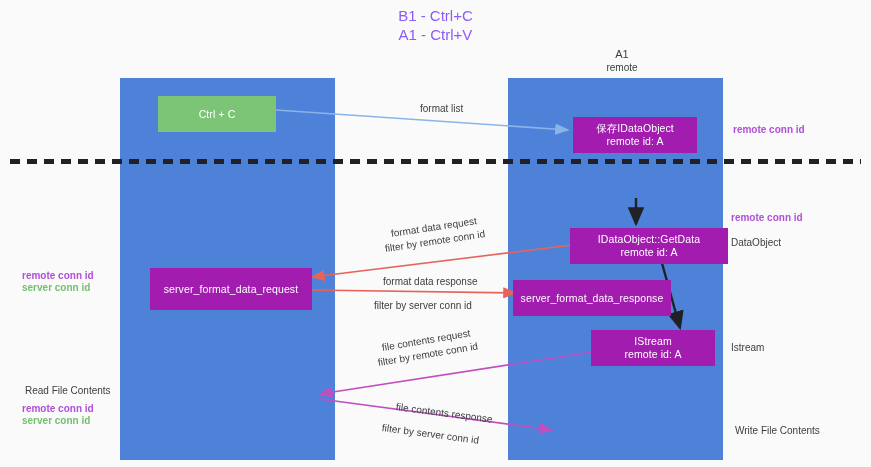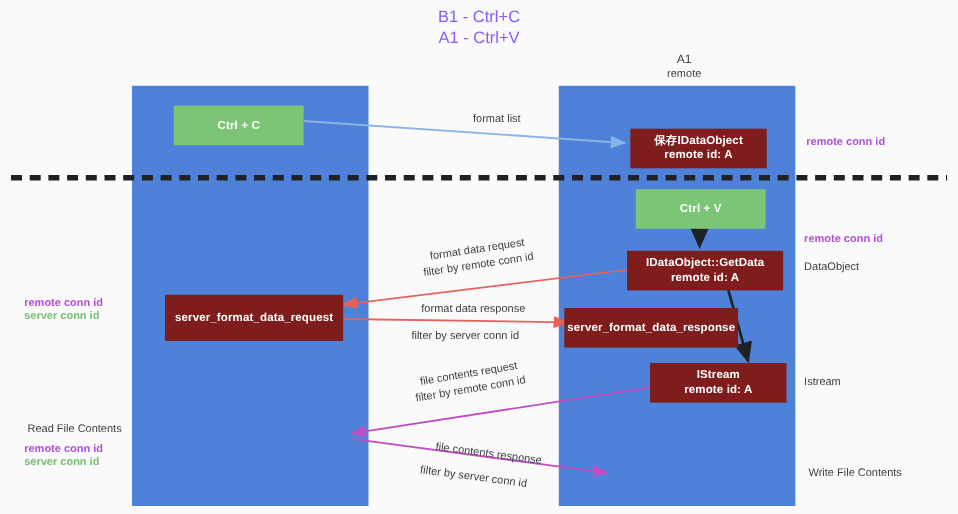--- a/index.html
+++ b/index.html
@@ -55,24 +55,23 @@
     display: flex;
     flex-direction: column;
     align-items: center;
     justify-content: center;
     color: #ffffff;
     font-size: 10.5px;
     line-height: 13px;
     text-align: center;
     letter-spacing: 0.1px;
     padding: 18px 4px;
-    font-weight: bold;
   }
   .node.green { background: #7cc576; }
-  .node.orange { background: #7f1d1d; }
+  .node.orange { background: #a21caf; }
   .node .l2 { font-size: 10.5px; }
 
   
   .lbl {
     position: absolute;
     font-size: 10px;
     line-height: 13px;
     color: #3c4043;
     white-space: nowrap;
   }
@@ -139,45 +138,42 @@
 
   <div class="node green" style="left:158px; top:96px; width:118px; height:26px;">
     <div>Ctrl + C</div>
   </div>
 
   <div class="node orange" style="left:573px; top:117px; width:124px; height:30px;">
     <div>保存IDataObject</div>
     <div class="l2">remote id: A</div>
   </div>
 
-  <div class="node green" style="left:578px; top:172px; width:118px; height:26px;">
-    <div>Ctrl + V</div>
-  </div>
-
-  <div class="node orange" style="left:570px; top:228px; width:142px; height:30px;">
+
+  <div class="node orange" style="left:570px; top:228px; width:158px; height:30px;">
     <div>IDataObject::GetData</div>
     <div class="l2">remote id: A</div>
   </div>
 
   <div class="node orange" style="left:150px; top:268px; width:162px; height:42px;">
     <div>server_format_data_request</div>
   </div>
 
   <div class="node orange" style="left:513px; top:280px; width:158px; height:26px;">
     <div>server_format_data_response</div>
   </div>
 
   <div class="node orange" style="left:591px; top:330px; width:124px; height:30px;">
     <div>IStream</div>
     <div class="l2">remote id: A</div>
   </div>
 
 
 
-  <div class="lbl" style="left:418px; top:102px;padding-left:12px;">format list</div>
+  <div class="lbl" style="left:408px; top:102px;padding-left:12px;">format list</div>
 
   <div class="lbl rot-up" style="left:391px; top:227px;">format data request</div>
   <div class="lbl rot-up" style="left:385px; top:242px;">
     <span>filter by</span>
     <span class="purple">remote conn id</span>
   </div>
 
   <div class="lbl" style="left:383px; top:275px;">format data response</div>
   <div class="lbl" style="left:374px; top:299px;">
     <span>filter by</span>

